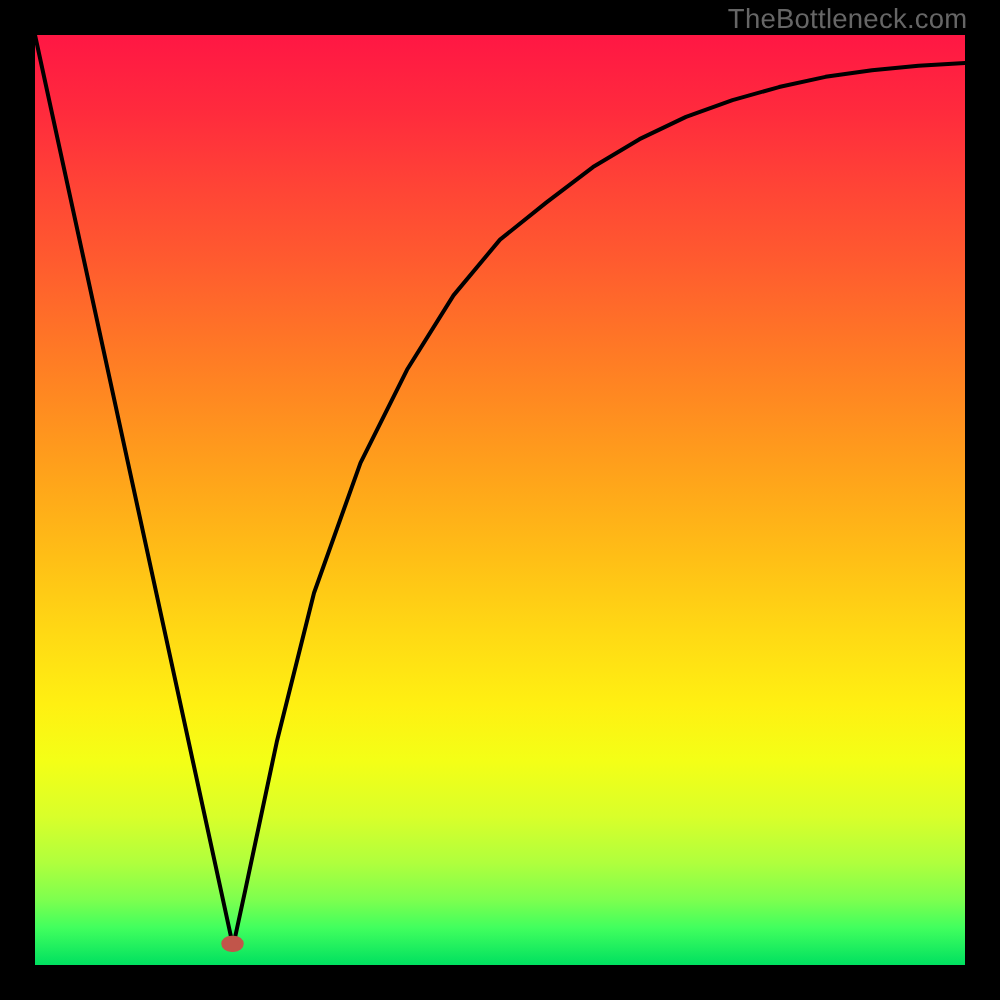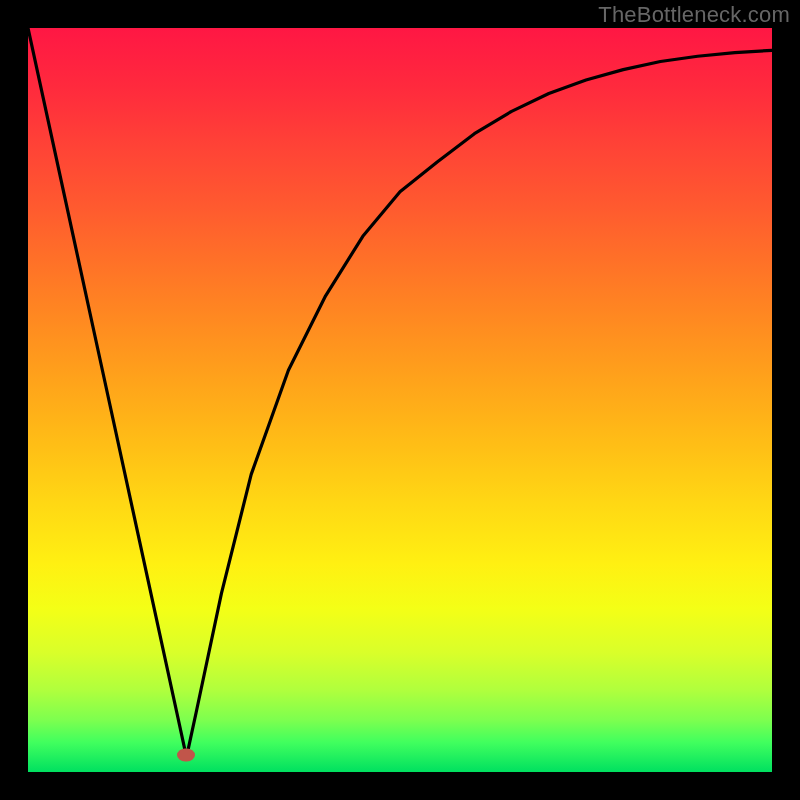--- a/index.html
+++ b/index.html
@@ -13,21 +13,21 @@
   }
   .frame {
     position: relative;
     width: 800px;
     height: 800px;
     background: #000;
   }
   .watermark {
     position: absolute;
     top: 2px;
-    right: 10px;
+    right: 26px;
     color: #666;
     font-size: 22px;
     font-weight: 500;
     letter-spacing: 0.2px;
     user-select: none;
   }
   .plot-area {
     position: absolute;
     left: 28px;
     top: 28px;

